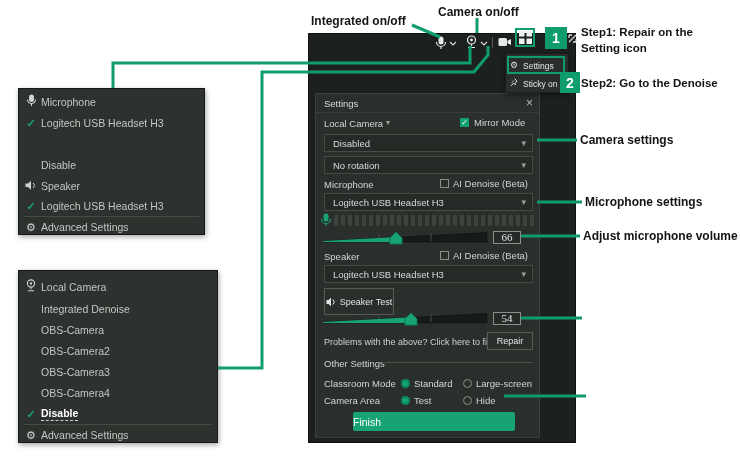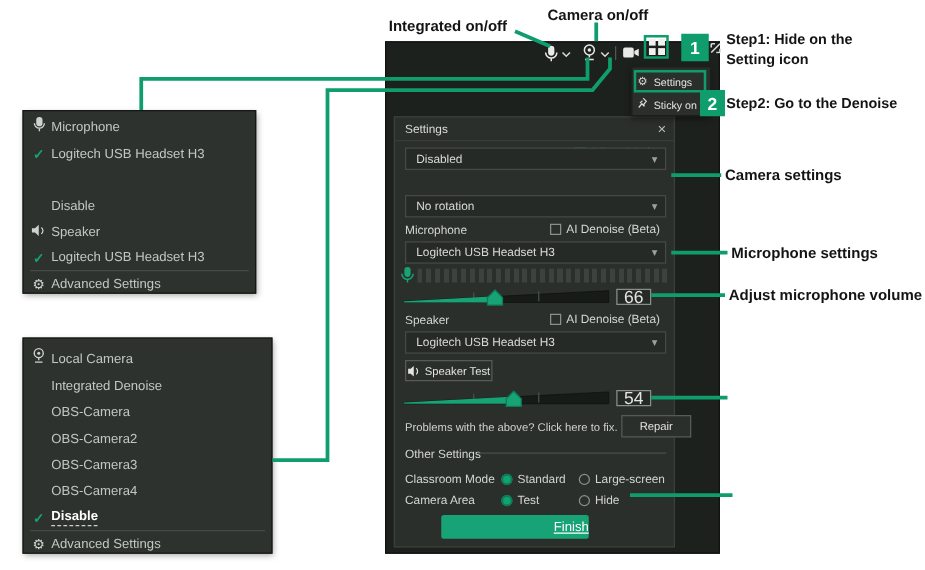--- a/index.html
+++ b/index.html
@@ -34,25 +34,25 @@
   .sel-caret{position:absolute;right:6px;top:3px;font-size:9px;color:#9ca19c;}
   .cb{position:absolute;width:9px;height:9px;box-sizing:border-box;}
   .cb.on{background:#12a172;border:1px solid #12a172;color:#fff;font-size:8px;line-height:8px;text-align:center;}
   .cb.off{background:transparent;border:1px solid #8a8f8a;}
   .radio{position:absolute;width:9px;height:9px;border-radius:50%;box-sizing:border-box;}
   .radio.on{background:#12a172;box-shadow:inset 0 0 0 1.5px #0c7b56;}
   .radio.off{border:1px solid #8a8f8a;}
   .meter{position:absolute;left:18px;top:121px;width:200px;height:11px;
          background:repeating-linear-gradient(90deg,#3d423d 0 4px,rgba(0,0,0,0) 4px 7px);}
   .valbox{position:absolute;width:28px;height:13px;background:#262a27;border:1px solid #8a8f8a;box-sizing:border-box;
-          color:#e2e4e2;font-size:14px;text-align:center;line-height:11px;}
+          color:#e2e4e2;font-size:11px;text-align:center;line-height:11px;font-family:Liberation Serif, serif;}
   .btn-outline{position:absolute;background:#2b2f2c;border:1px solid #565b56;box-sizing:border-box;color:#e2e4e2;
                font-size:9px;display:flex;align-items:center;justify-content:center;}
-  .finish{position:absolute;left:37px;top:318px;width:118px;height:19px;background:#17a376;border-radius:2px;
-          color:#fff;font-size:10.5px;display:flex;align-items:center;justify-content:flex-end;text-decoration:underline;}
+  .finish{position:absolute;left:37px;top:318px;width:162px;height:19px;background:#17a376;border-radius:2px;
+          color:#fff;font-size:10.5px;display:flex;align-items:center;justify-content:flex-start;}
   .osdiv{position:absolute;left:66px;top:268px;width:151px;height:1px;background:#4a4f4a;}
   
   .note{position:absolute;color:#141414;font-weight:bold;font-size:12px;white-space:nowrap;z-index:5;}
   .step{position:absolute;color:#141414;font-weight:bold;font-size:11.5px;white-space:nowrap;z-index:60;}
   
   .badge{position:absolute;background:#0f9d6e;color:#fff;font-weight:bold;font-size:14px;
          display:flex;align-items:center;justify-content:center;z-index:60;}
   .obox{position:absolute;border:2px solid #0f9d6e;box-sizing:border-box;z-index:55;}
   .lines{position:absolute;left:0;top:0;width:740px;height:456px;z-index:50;pointer-events:none;}
   .toolbar-ico{z-index:12;}
@@ -189,21 +189,21 @@
     <div class="dlg-head">
       <span class="dlg-title">Settings</span>
       <span class="dlg-close">×</span>
     </div>
 
     <span class="lbl" style="left:8px;top:24px">Local Camera</span>
     <span class="lbl" style="left:70px;top:24px;color:#9ca19c;font-size:8px">▾</span>
     <span class="cb on" style="left:144px;top:24px">✓</span>
     <span class="lbl" style="left:158px;top:23px">Mirror Mode</span>
 
-    <div class="select" style="top:24px">
+    <div class="select" style="top:40px">
       <span class="sel-val">Disabled</span>
       <span class="sel-caret">▾</span>
     </div>
     <div class="select" style="top:62px">
       <span class="sel-val">No rotation</span>
       <span class="sel-caret">▾</span>
     </div>
 
     <span class="lbl" style="left:8px;top:85px">Microphone</span>
     <span class="cb off" style="left:124px;top:85px"></span>
@@ -232,39 +232,39 @@
 
     <span class="lbl" style="left:8px;top:157px">Speaker</span>
     <span class="cb off" style="left:124px;top:157px"></span>
     <span class="lbl" style="left:137px;top:156px">AI Denoise (Beta)</span>
 
     <div class="select" style="top:171px">
       <span class="sel-val">Logitech USB Headset H3</span>
       <span class="sel-caret">▾</span>
     </div>
 
-    <div class="btn-outline" style="left:8px;top:194px;width:70px;height:17px">
+    <div class="btn-outline" style="left:8px;top:194px;width:70px;height:27px">
       <svg width="11" height="10" style="margin-right:3px">
         <path d="M0.5 3h2L5 0.8v8.4L2.5 7h-2z" fill="#e2e4e2"></path>
         <path d="M7 2.5a3.5 3.5 0 0 1 0 5" fill="none" stroke="#e2e4e2" stroke-width="1"></path>
       </svg>
       <span>Speaker Test</span>
     </div>
 
     <svg class="abs" style="left:5px;top:216px" width="168" height="16">
       <polygon points="2,12 166,3.5 166,13 2,13" fill="#171b18" stroke="#0b0d0b" stroke-width="0.5"></polygon>
       <line x1="58" y1="5" x2="58" y2="12" stroke="#4a4f4a" stroke-width="1"></line>
       <line x1="110" y1="4" x2="110" y2="12" stroke="#4a4f4a" stroke-width="1"></line>
       <polygon points="2,12 90,7.2 90,13 2,13" fill="#17a376"></polygon>
       <polygon points="84,15 84,9 90,3 96,9 96,15" fill="#17a376" stroke="#0c7b56" stroke-width="1"></polygon>
     </svg>
     <div class="valbox" style="left:177px;top:218px">54</div>
 
     <span class="lbl" style="left:8px;top:243px;font-size:9px;color:#cfd1cf">Problems with the above? Click here to fix.</span>
-    <div class="btn-outline" style="left:181px;top:238px;width:56px;height:18px">
+    <div class="btn-outline" style="left:171px;top:238px;width:46px;height:18px">
       <span>Repair</span>
     </div>
 
     <span class="lbl" style="left:8px;top:264px">Other Settings</span>
     <div class="osdiv"></div>
 
     <span class="lbl" style="left:8px;top:284px">Classroom Mode</span>
     <span class="radio on" style="left:85px;top:285px"></span>
     <span class="lbl" style="left:98px;top:284px">Standard</span>
     <span class="radio off" style="left:147px;top:285px"></span>
@@ -277,21 +277,21 @@
     <span class="lbl" style="left:160px;top:301px">Hide</span>
 
     <div class="finish">
       <span>Finish</span>
     </div>
   </div>
 
   <div class="note" style="left:311px;top:14px">Integrated on/off</div>
   <div class="note" style="left:438px;top:5px">Camera on/off</div>
 
-  <div class="step" style="left:581px;top:26px">Step1:  Hide on the</div>
+  <div class="step" style="left:581px;top:26px">Step1:  Repair on the</div>
   <div class="step" style="left:581px;top:42px">Setting icon</div>
   <div class="step" style="left:581px;top:77px">Step2:  Go to the Denoise</div>
 
   <div class="note" style="left:580px;top:133px">Camera settings</div>
   <div class="note" style="left:585px;top:195px">Microphone settings</div>
   <div class="note" style="left:583px;top:229px">Adjust microphone volume</div>
 
   <div class="badge" style="left:545px;top:27px;width:22px;height:22px">1</div>
   <div class="badge" style="left:560px;top:72px;width:20px;height:21px">2</div>
   <div class="obox" style="left:515px;top:28px;width:20px;height:19px"></div>

